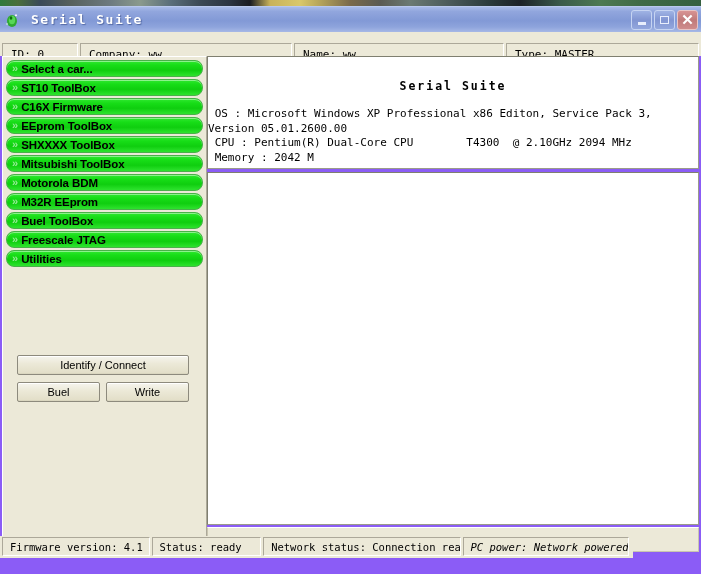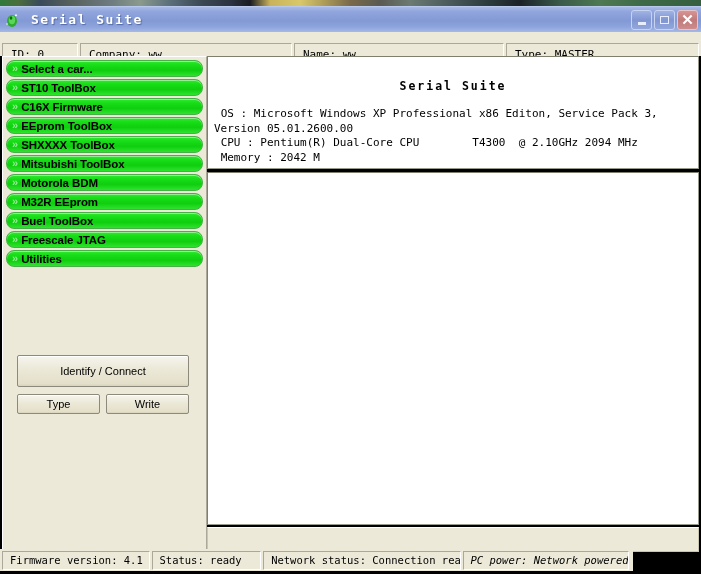--- a/index.html
+++ b/index.html
@@ -27,21 +27,21 @@
         #4a5a5a 450px, #2a3a3a 490px, #1c2228 520px, #3a5a4a 560px,
         #4d7a52 600px, #3f6a47 640px, #35603f 701px);
   }
 
   
   #app-window {
     position: absolute;
     left: 0; top: 6px;
     width: 701px;
     height: 568px;
-    background: #000000;
+    background: #8b5cf6;
     box-sizing: border-box;
   }
 
   
   #title-bar {
     position: relative;
     height: 26px;
     background: linear-gradient(180deg, #a8bbe8 0%, #91a6dd 18%, #8299d6 55%, #8ea4dc 80%, #a6b8e6 100%);
     border-top: 1px solid #b9c8ee;
     display: flex;
@@ -202,21 +202,21 @@
     color: #000000;
     display: flex;
     align-items: center;
     justify-content: center;
     cursor: default;
     box-shadow: inset 0 1px 0 #ffffff;
     white-space: nowrap;
   }
   #btn-identify {
     width: 172px;
-    height: 32px;
+    height: 20px;
     margin-bottom: 7px;
   }
   #action-row {
     display: flex;
     gap: 6px;
   }
   #btn-read, #btn-write {
     width: 83px;
     height: 20px;
   }
@@ -244,21 +244,21 @@
     text-align: center;
     font-family: "DejaVu Sans Mono", monospace;
     font-size: 11.5px;
     font-weight: bold;
     letter-spacing: 2px;
     color: #000000;
     margin-top: 22px;
   }
   #info-lines {
     margin-top: 14px;
-    padding-left: 6px;
+    padding-left: 0;
     font-family: "DejaVu Sans Mono", monospace;
     font-size: 11px;
     line-height: 14.5px;
     color: #000000;
     white-space: pre-wrap;
     word-break: break-word;
   }
   #log-panel {
     position: absolute;
     left: 0; top: 116px;
@@ -277,26 +277,25 @@
     height: 25px;
     background: #ece9d8;
     border: 1px solid #c9c5b0;
     border-top-color: #ffffff;
     box-sizing: border-box;
   }
 
   
   #status-bar {
     position: absolute;
-    left: 0; bottom: 3px;
+    left: 0; bottom: 16px;
     width: 633px;
     height: 22px;
     background: #ece9d8;
     display: flex;
-    align-items: center;
     padding: 1px 2px;
     box-sizing: border-box;
   }
   .status-cell {
     height: 19px;
     border: 1px solid #aca899;
     border-right-color: #ffffff;
     border-bottom-color: #ffffff;
     box-sizing: border-box;
     display: flex;
@@ -399,21 +398,21 @@
           </div>
           <div class="nav-button">
             <span class="nav-chev">»</span>
             <span class="nav-label">Utilities</span>
           </div>
         </div>
 
       <div id="sidebar-actions">
         <div class="xp-button" id="btn-identify">Identify / Connect</div>
         <div id="action-row">
-          <div class="xp-button" id="btn-read">Type</div>
+          <div class="xp-button" id="btn-read">Buel</div>
           <div class="xp-button" id="btn-write">Write</div>
         </div>
       </div>
     </div>
 
     <div id="content">
       <div id="info-panel">
         <div id="info-title">Serial Suite</div>
         <div id="info-lines"> OS : Microsoft Windows XP Professional x86 Editon, Service Pack 3, Version 05.01.2600.00
  CPU : Pentium(R) Dual-Core CPU        T4300  @ 2.10GHz 2094 MHz

